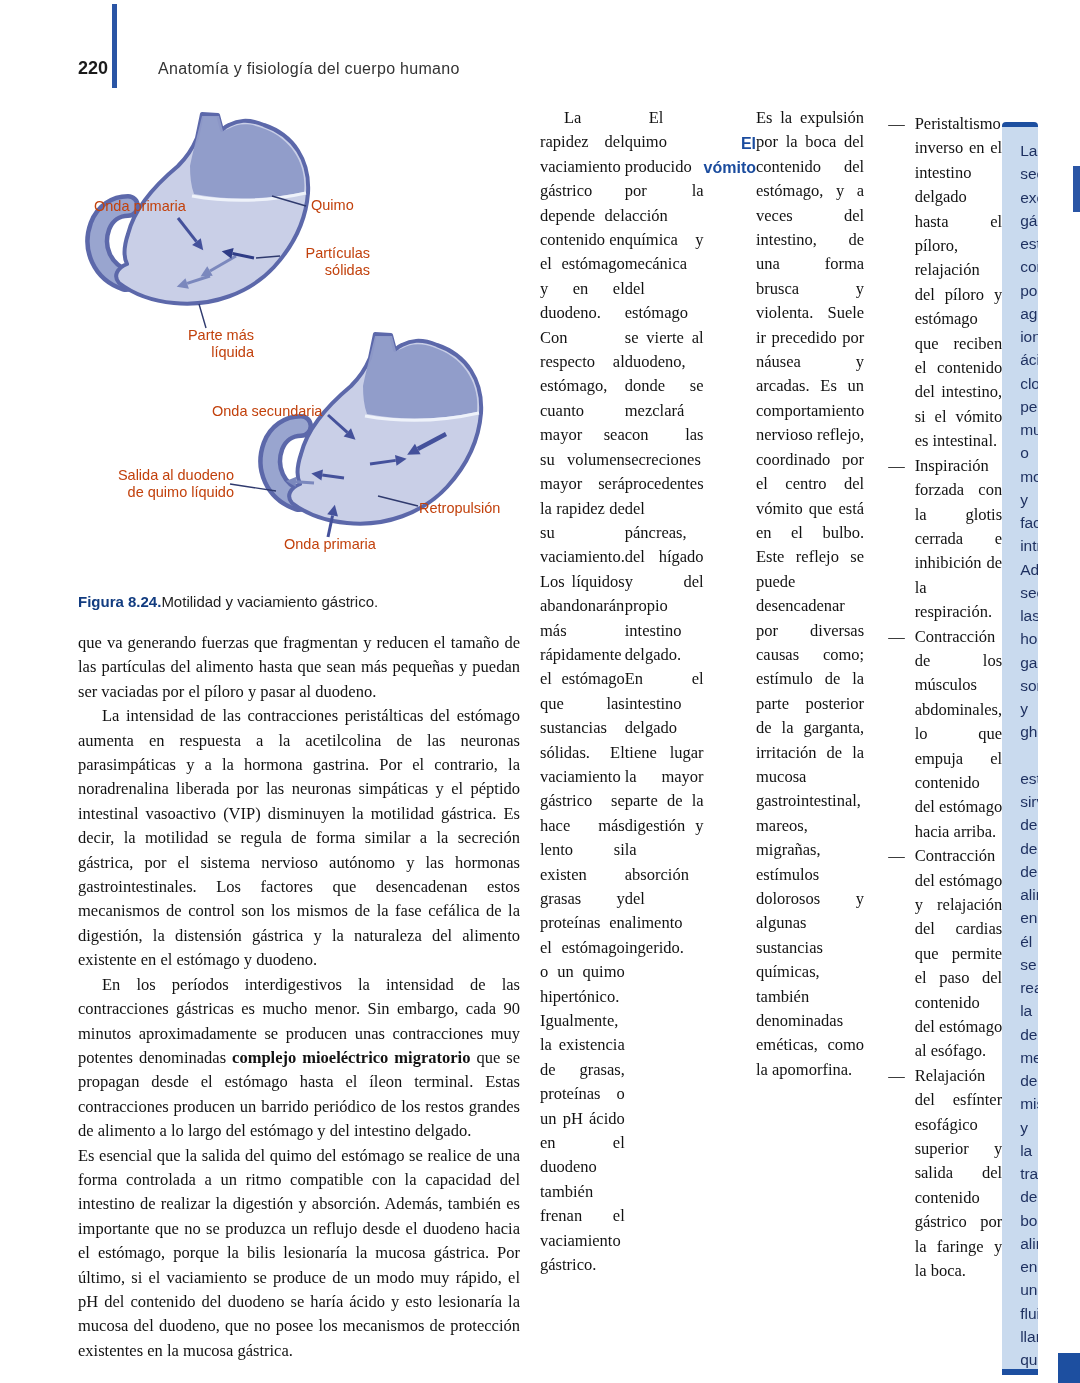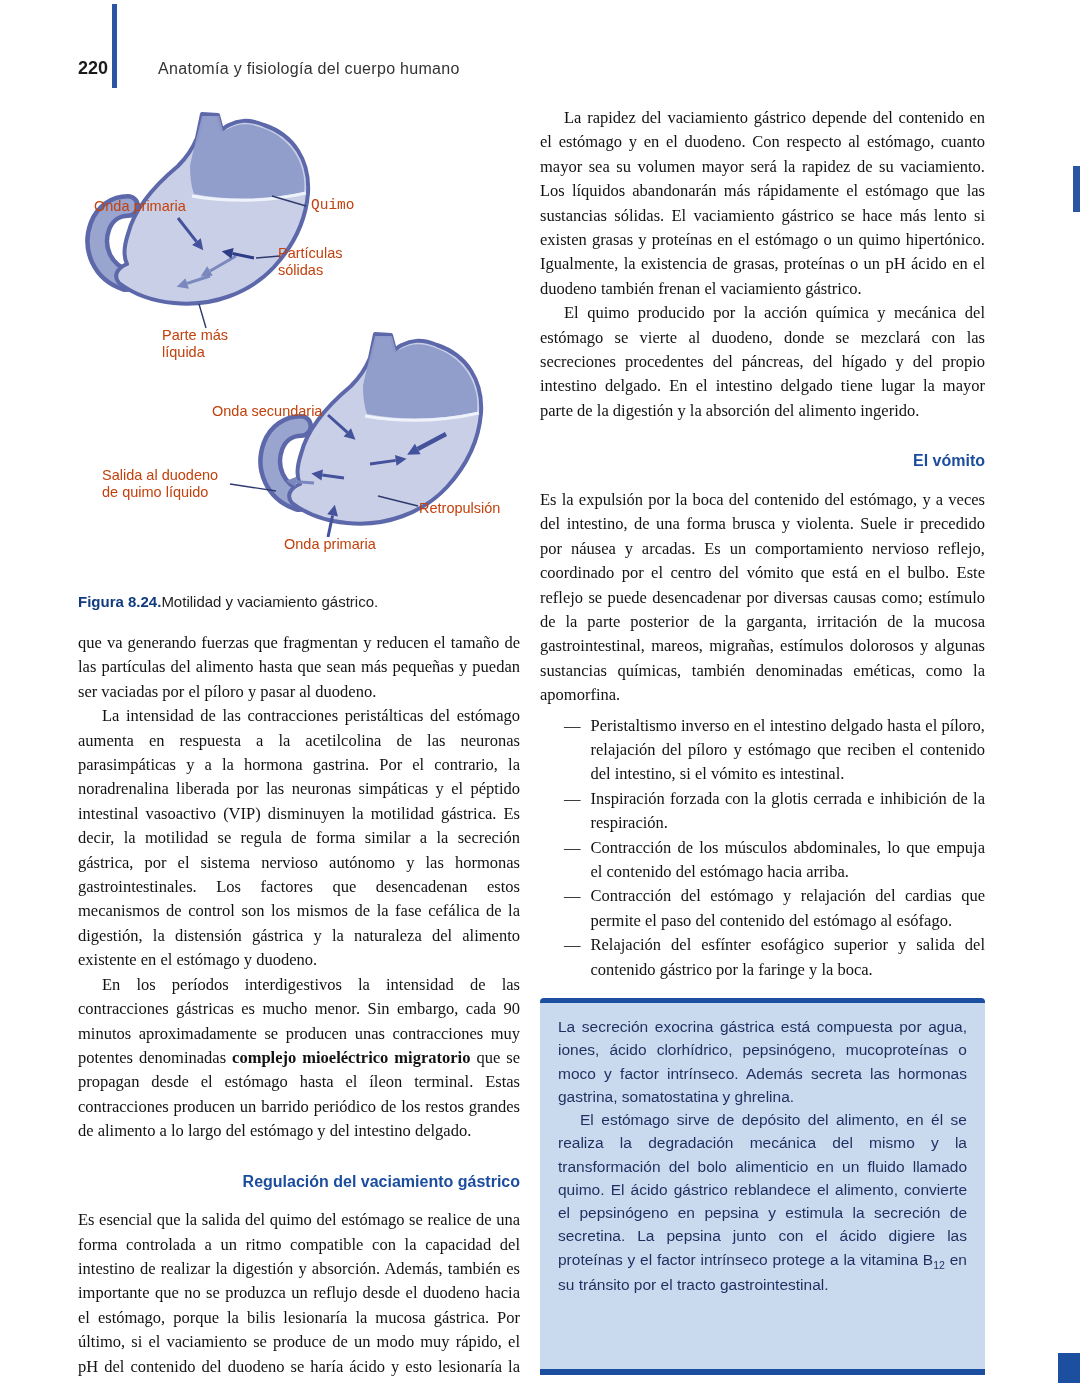--- a/index.html
+++ b/index.html
@@ -14,30 +14,30 @@
 
   
   .tab-top{position:absolute;right:0;top:166px;width:7px;height:46px;background:#2a55a5;}
   .tab-bottom{position:absolute;right:0;bottom:0;width:22px;height:30px;background:#1d4fa0;}
 
   
   .figure{position:absolute;left:78px;top:106px;width:445px;height:460px;}
   .figure svg{position:absolute;left:0;top:0;}
   .lb{position:absolute;font-family:"Liberation Sans","DejaVu Sans",sans-serif;
       font-size:14.5px;line-height:1.18;color:#c2410c;white-space:pre-line;}
-  .lb.c{text-align:left;}
+  .lb.c{text-align:right;}
   .caption{position:absolute;left:78px;top:578px;width:442px;
            font-family:"Liberation Sans","DejaVu Sans",sans-serif;font-size:15px;color:#222;}
   .caption .figlabel{font-weight:bold;color:#123c80;}
 
   
   .col{position:absolute;width:445px;font-size:16.5px;line-height:1.48;text-align:justify;hyphens:auto;}
   .col p{margin:0;}
   .col-left{left:78px;top:631px;width:442px;}
-  .col-right{left:540px;top:106px;height:1269px;display:flex;flex-direction:column;}
+  .col-right{left:540px;top:106px;height:1269px;display:flex;flex-direction:row;}
   .ind{text-indent:24px;}
   h3.sub{font-family:"Liberation Sans","DejaVu Sans",sans-serif;font-size:16px;
          color:#1b4c9e;margin:26px 0 15px 0;text-align:right;}
   b.inlinebold{font-weight:bold;}
 
   
   .vlist{margin:6px 0 0 0;padding-left:24px;}
   .li{display:flex;gap:10px;margin:0;}
   .li .dash{flex:0 0 auto;}
   .li .t{flex:1;text-align:justify;}
@@ -140,41 +140,40 @@
         <line x1="0" y1="0" x2="18" y2="0"></line>
           <polygon points="18,-5 28,0 18,5"></polygon>
         </g>
       <g class="arr" transform="translate(250,431) rotate(-78)">
         <line x1="0" y1="0" x2="22" y2="0"></line>
           <polygon points="22,-5.5 33,0 22,5.5"></polygon>
         </g>
     </svg>
 
     <div class="lb" style="left:16px;top:92px;">Onda primaria</div>
-    <div class="lb" style="left:233px;top:91px;font-family:Liberation Mono, monospace;">Quimo</div>
+    <div class="lb" style="left:233px;top:91px;">Quimo</div>
     <div class="lb c" style="left:200px;top:139px;width:92px;">Partículas
 sólidas</div>
     <div class="lb c" style="left:84px;top:221px;width:92px;">Parte más
 líquida</div>
     <div class="lb" style="left:134px;top:297px;text-align:right;">Onda secundaria</div>
     <div class="lb c" style="left:24px;top:361px;width:132px;">Salida al duodeno
 de quimo líquido</div>
     <div class="lb" style="left:341px;top:394px;">Retropulsión</div>
     <div class="lb" style="left:206px;top:430px;">Onda primaria</div>
   </div>
 
   <p class="caption">
     <span class="figlabel">Figura 8.24.</span><span>Motilidad y vaciamiento gástrico.</span>
   </p>
 
   <div class="col col-left">
     <p>que va generando fuerzas que fragmentan y reducen el tamaño de las partículas del alimento hasta que sean más pequeñas y puedan ser vaciadas por el píloro y pasar al duodeno.</p>
     <p class="ind">La intensidad de las contracciones peristálticas del estómago aumenta en respuesta a la acetilcolina de las neuronas parasimpáticas y a la hormona gastrina. Por el contrario, la noradrenalina liberada por las neuronas simpáticas y el péptido intestinal vasoactivo (VIP) disminuyen la motilidad gástrica. Es decir, la motilidad se regula de forma similar a la secreción gástrica, por el sistema nervioso autónomo y las hormonas gastrointestinales. Los factores que desencadenan estos mecanismos de control son los mismos de la fase cefálica de la digestión, la distensión gástrica y la naturaleza del alimento existente en el estómago y duodeno.</p>
     <p class="ind"><span>En los períodos interdigestivos la intensidad de las contracciones gástricas es mucho menor. Sin embargo, cada 90 minutos aproximadamente se producen unas contracciones muy potentes denominadas </span><b class="inlinebold">complejo mioeléctrico migratorio</b><span> que se propagan desde el estómago hasta el íleon terminal. Estas contracciones producen un barrido periódico de los restos grandes de alimento a lo largo del estómago y del intestino delgado.</span></p>
-    <h3 class="sub">Regulación del vaciamiento gástrico</h3>
     <p>Es esencial que la salida del quimo del estómago se realice de una forma controlada a un ritmo compatible con la capacidad del intestino de realizar la digestión y absorción. Además, también es importante que no se produzca un reflujo desde el duodeno hacia el estómago, porque la bilis lesionaría la mucosa gástrica. Por último, si el vaciamiento se produce de un modo muy rápido, el pH del contenido del duodeno se haría ácido y esto lesionaría la mucosa del duodeno, que no posee los mecanismos de protección existentes en la mucosa gástrica.</p>
   </div>
 
   <div class="col col-right">
     <p class="ind">La rapidez del vaciamiento gástrico depende del contenido en el estómago y en el duodeno. Con respecto al estómago, cuanto mayor sea su volumen mayor será la rapidez de su vaciamiento. Los líquidos abandonarán más rápidamente el estómago que las sustancias sólidas. El vaciamiento gástrico se hace más lento si existen grasas y proteínas en el estómago o un quimo hipertónico. Igualmente, la existencia de grasas, proteínas o un pH ácido en el duodeno también frenan el vaciamiento gástrico.</p>
     <p class="ind">El quimo producido por la acción química y mecánica del estómago se vierte al duodeno, donde se mezclará con las secreciones procedentes del páncreas, del hígado y del propio intestino delgado. En el intestino delgado tiene lugar la mayor parte de la digestión y la absorción del alimento ingerido.</p>
     <h3 class="sub">El vómito</h3>
     <p>Es la expulsión por la boca del contenido del estómago, y a veces del intestino, de una forma brusca y violenta. Suele ir precedido por náusea y arcadas.  Es un comportamiento nervioso reflejo, coordinado por el centro del vómito que está en el bulbo. Este reflejo se puede desencadenar por diversas causas como; estímulo de la parte posterior de la garganta, irritación de la mucosa gastrointestinal, mareos, migrañas, estímulos dolorosos y algunas sustancias químicas, también denominadas eméticas, como la apomorfina.</p>
 
     <div class="vlist">

